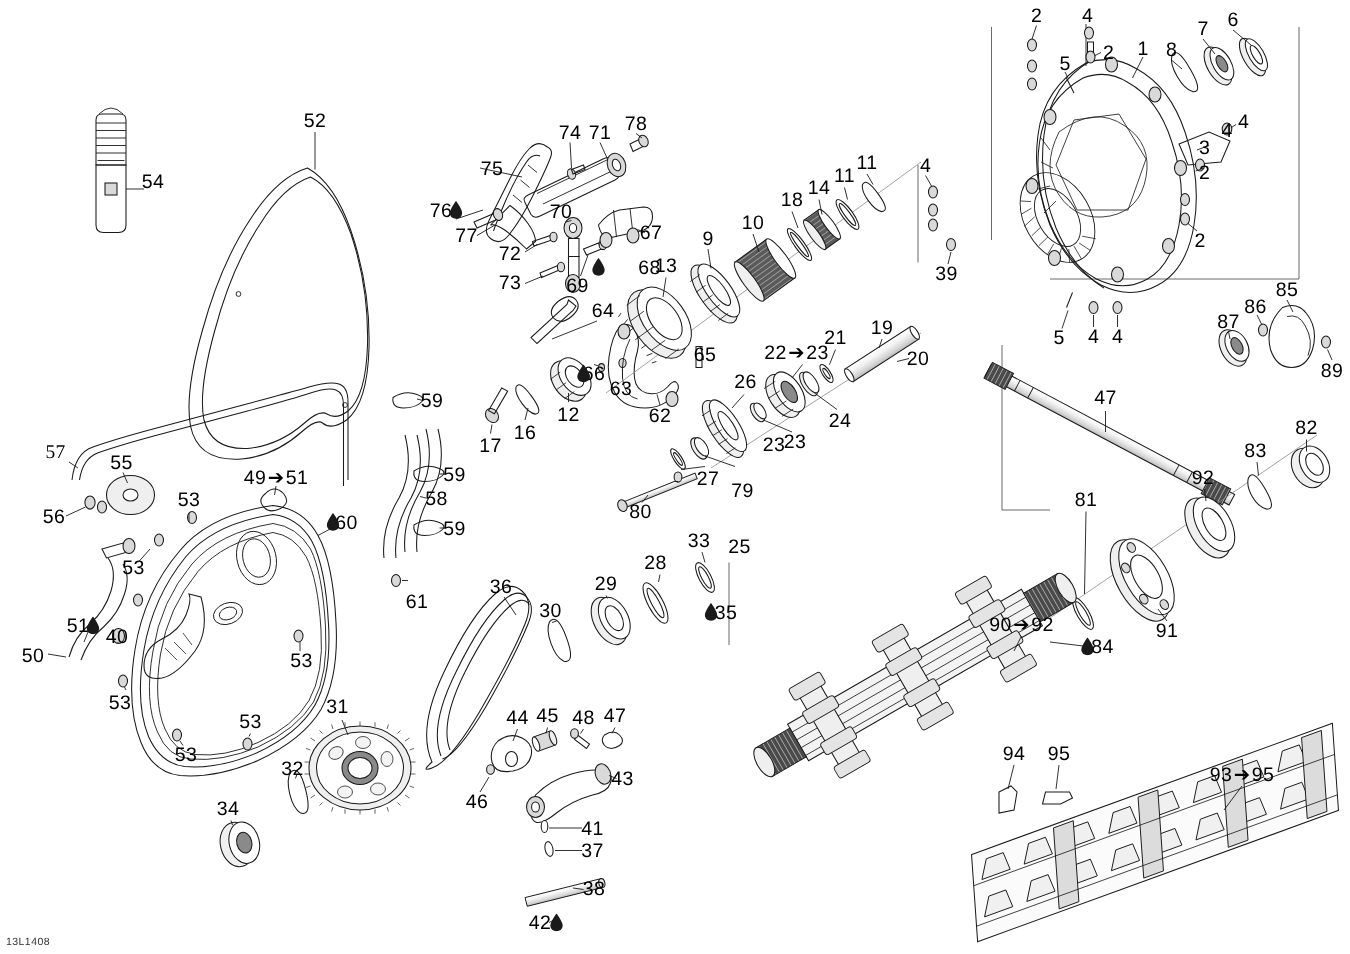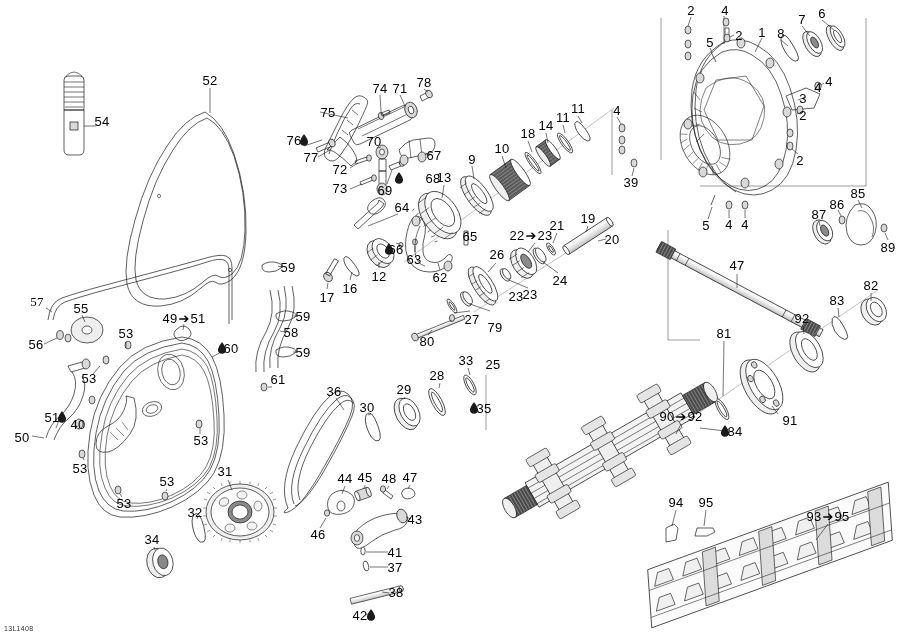--- a/index.html
+++ b/index.html
@@ -872,33 +872,33 @@
       <div class="callout" style="left: 706px; top: 225px;">5</div>
       <div class="callout" style="left: 858px; top: 193px;">85</div>
       <div class="callout" style="left: 837px; top: 204px;">86</div>
       <div class="callout" style="left: 819px; top: 214px;">87</div>
       <div class="callout" style="left: 888px; top: 247px;">89</div>
       <div class="callout" style="left: 737px; top: 265px;">47</div>
       <div class="callout" style="left: 871px; top: 285px;">82</div>
       <div class="callout" style="left: 837px; top: 300px;">83</div>
       <div class="callout" style="left: 802px; top: 318px;">92</div>
       <div class="callout" style="left: 724px; top: 333px;">81</div>
-      <div class="callout" style="left: 778px; top: 420px; margin-left: 12px;">91</div>
+      <div class="callout" style="left: 778px; top: 420px;">91</div>
       <div class="callout" style="left: 735px; top: 431px;">84</div>
       <div class="callout" style="left: 676px; top: 502px;">94</div>
       <div class="callout" style="left: 706px; top: 502px;">95</div>
       <div class="callout" style="left: 37px; top: 301px; font-family: Liberation Serif, serif;">57</div>
       <div class="callout" style="left: 81px; top: 308px;">55</div>
       <div class="callout" style="left: 36px; top: 344px;">56</div>
       <div class="callout" style="left: 52px; top: 417px;">51</div>
       <div class="callout" style="left: 22px; top: 437px;">50</div>
       <div class="callout" style="left: 78px; top: 424px;">40</div>
       <div class="callout" style="left: 231px; top: 348px;">60</div>
       <div class="callout" style="left: 291px; top: 332px;">58</div>
-      <div class="callout" style="left: 278px; top: 379px;">61</div>
+      <div class="callout" style="left: 278px; top: 401px;">61</div>
       <div class="callout" style="left: 334px; top: 391px;">36</div>
       <div class="callout" style="left: 367px; top: 407px;">30</div>
       <div class="callout" style="left: 404px; top: 389px;">29</div>
       <div class="callout" style="left: 437px; top: 375px;">28</div>
       <div class="callout" style="left: 466px; top: 360px;">33</div>
       <div class="callout" style="left: 484px; top: 408px;">35</div>
       <div class="callout" style="left: 225px; top: 471px;">31</div>
       <div class="callout" style="left: 195px; top: 512px;">32</div>
       <div class="callout" style="left: 152px; top: 539px;">34</div>
       <div class="callout" style="left: 318px; top: 534px;">46</div>

